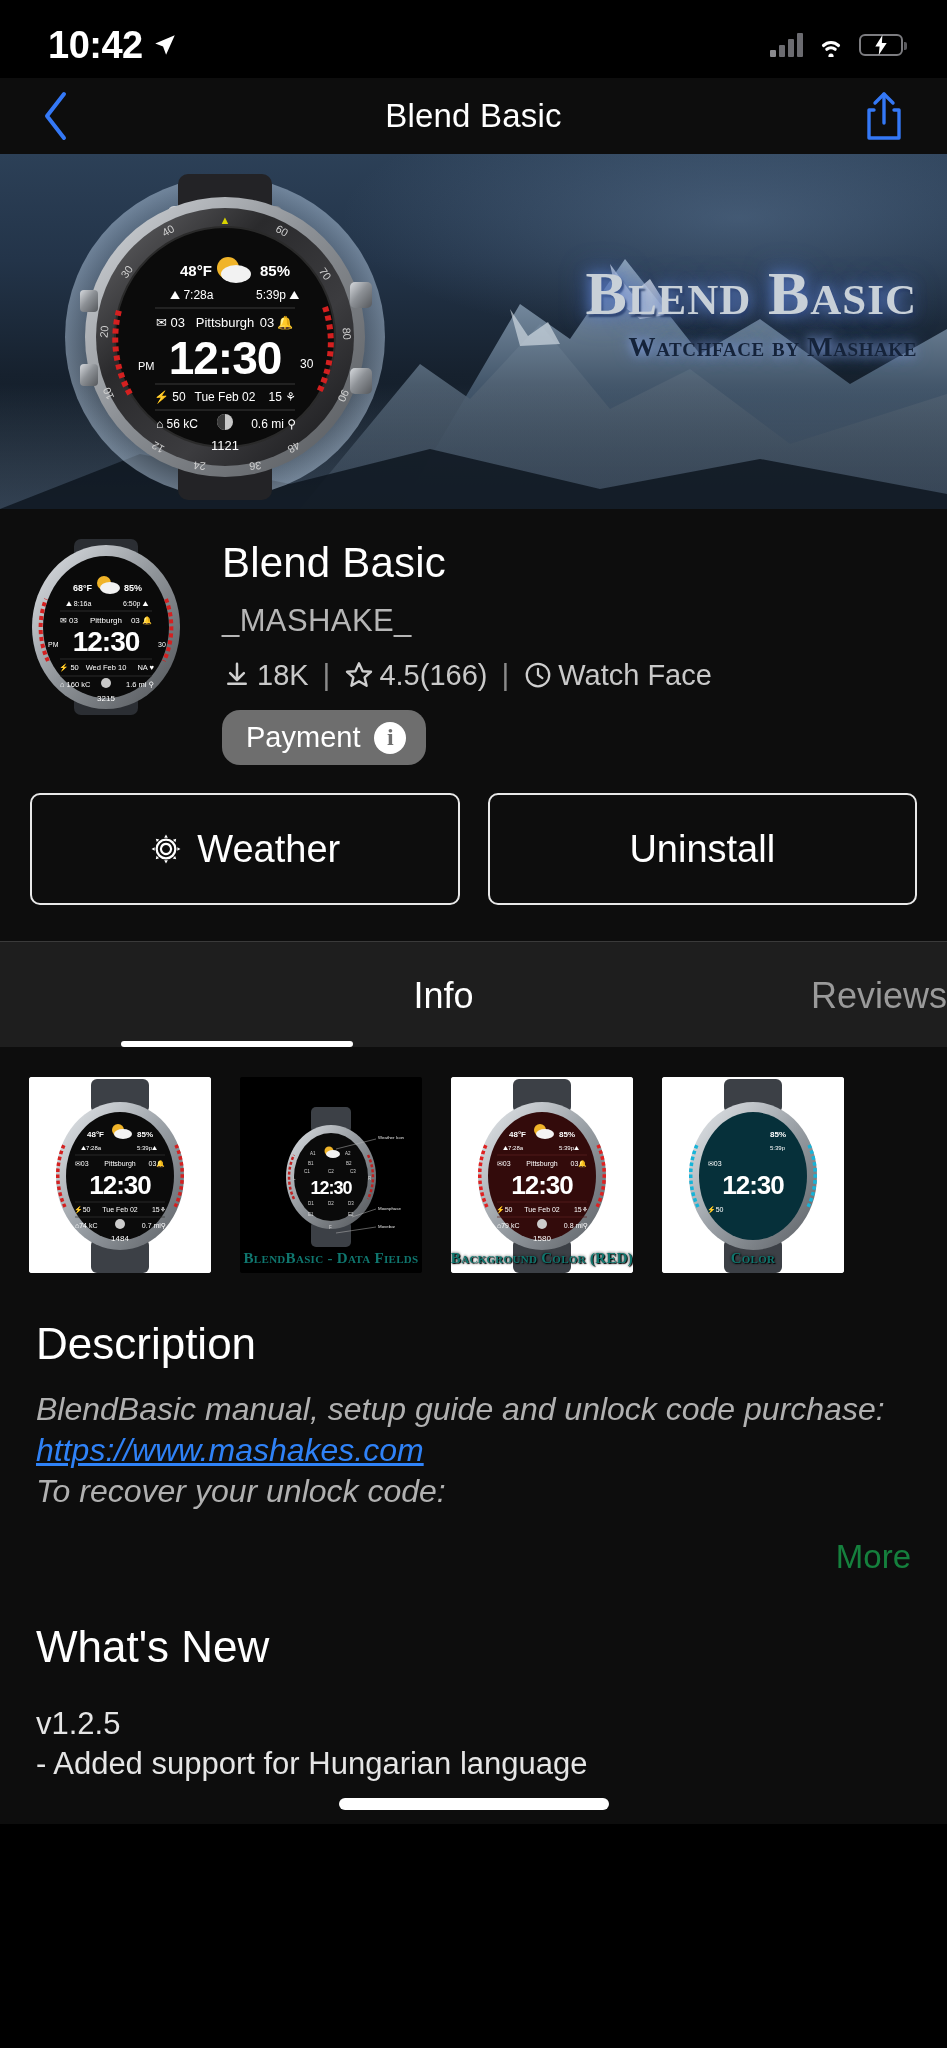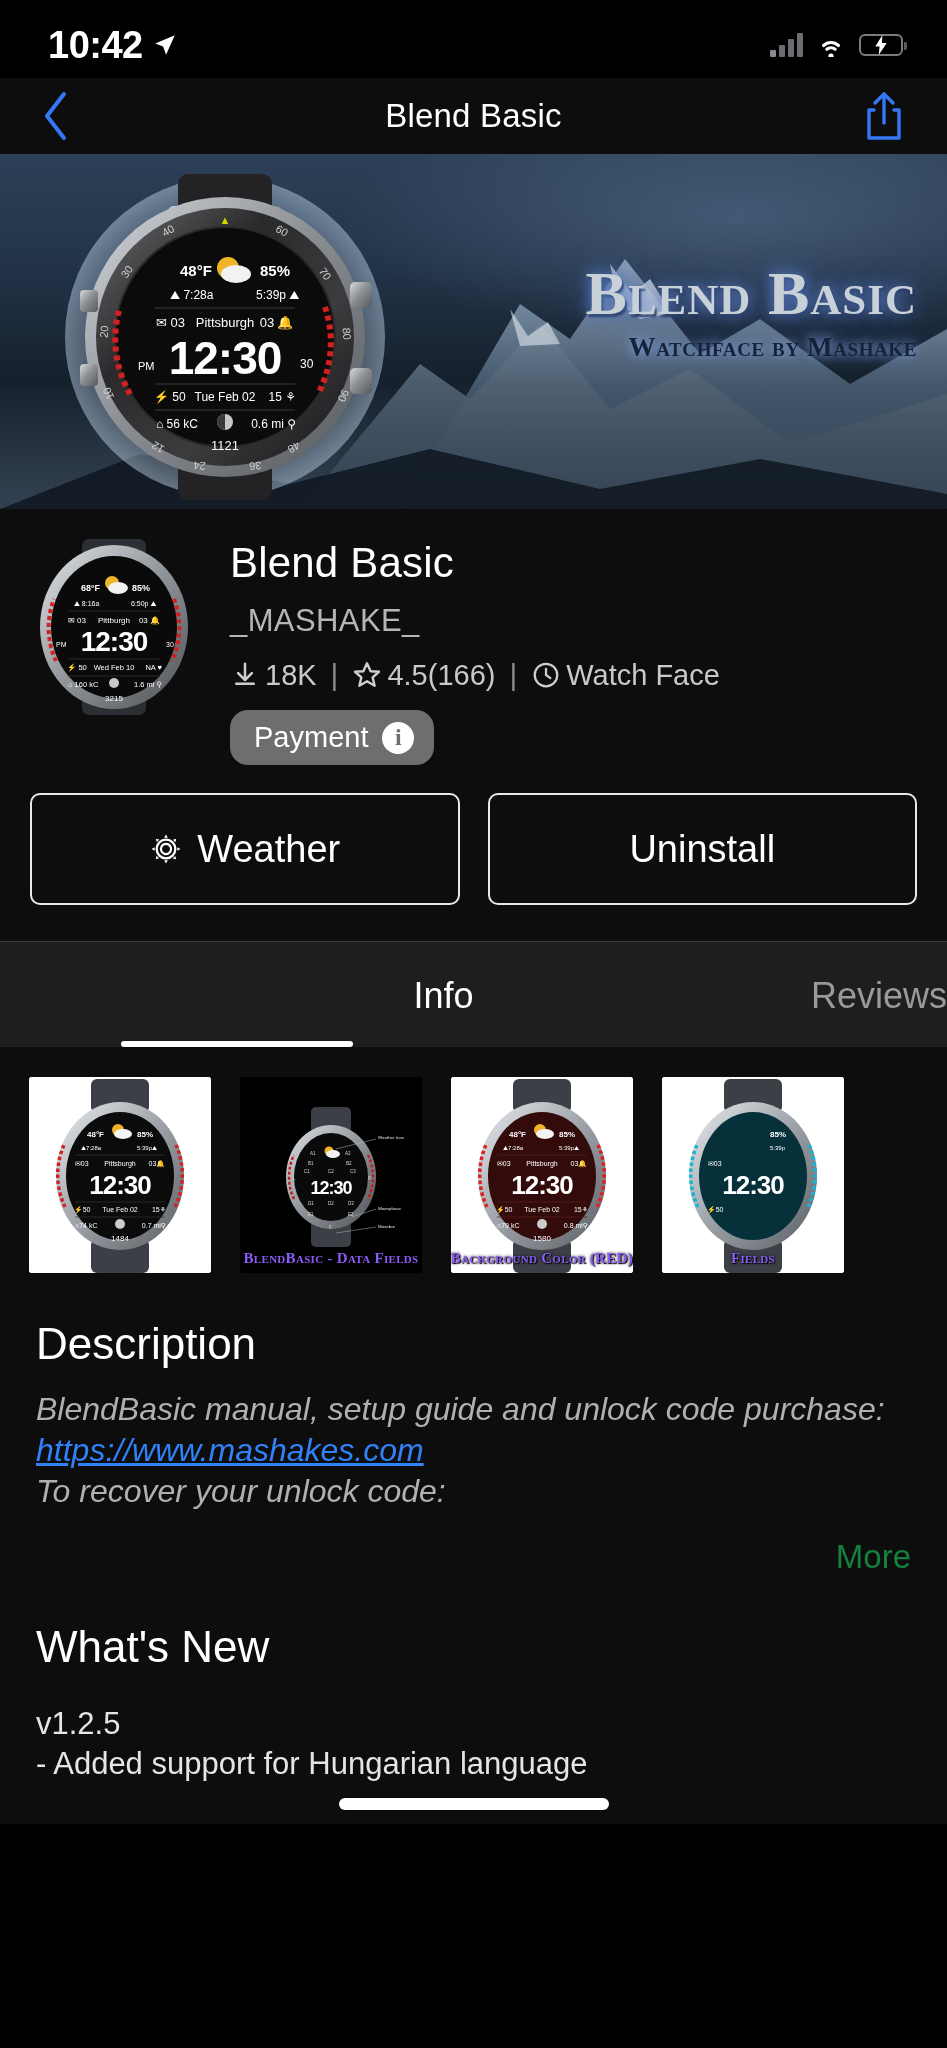--- a/index.html
+++ b/index.html
@@ -69,21 +69,21 @@
   }
   .hero-sub {
     font-family: "Liberation Serif", serif;
     font-size: 27px; font-weight: 700; letter-spacing: 0.6px;
     color: #15233a; font-variant: small-caps; margin-top: 8px;
     text-shadow: 0 0 10px #7e9ad4, 0 0 18px #6886c8;
   }
   .hero-watch { position:absolute; left: 60px; top: 18px; }
 
   
-  .appinfo { display:flex; padding: 22px 30px 0 26px; background:#0d0d0d; }
+  .appinfo { display:flex; padding: 22px 30px 0 18px; background:#0d0d0d; }
   .app-icon { width: 176px; height: 176px; flex: 0 0 176px; margin-top: 8px; }
   .app-meta { padding-left: 28px; padding-top: 8px; flex: 1; }
   .app-name { color:#fff; font-size: 42px; font-weight: 400; letter-spacing: 0.2px; }
   .app-dev { color:#b6b6b6; font-size: 31px; margin-top: 16px; letter-spacing: 0.4px; }
   .app-stats {
     display:flex; align-items:center; color:#c9c9c9; font-size: 29px;
     margin-top: 19px; gap: 7px;
   }
   .app-stats .sep { color:#8a8a8a; padding: 0 7px; font-size:30px; }
   .stat { display:flex; align-items:center; gap: 5px; }
@@ -126,21 +126,21 @@
   .shots-wrap { background:#0d0d0d; padding: 30px 0 0 0; overflow:hidden; }
   .shots { display:flex; gap: 29px; padding-left: 29px; }
   .shot {
     flex: 0 0 182px; height: 196px; border-radius: 3px; overflow:hidden;
     position: relative;
   }
   .shot-cap {
     position:absolute; bottom: 6px; left:50%; transform:translateX(-50%);
     font-family: "Liberation Serif", serif; font-variant: small-caps;
     font-weight: 700; white-space: nowrap;
-    color: #8b5cf6; font-size: 15px; letter-spacing: 0.3px;
+    color: #0f766e; font-size: 15px; letter-spacing: 0.3px;
     text-shadow: 1px 1px 1px #000, 0 0 3px #000;
   }
 
   
   .section { padding: 0 36px; background:#0d0d0d; }
   .sec-title { color:#fff; font-size: 44px; font-weight: 400; margin-top: 46px; }
   .desc-body { margin-top: 20px; font-style: italic; }
   .desc-line { color:#b0b0b0; font-size: 32px; line-height: 1.28; }
   .desc-link { color:#2f82f7; font-size: 32px; line-height: 1.28; display:block; }
   .more-row { text-align: right; padding: 0 36px; margin-top: 26px; }
@@ -576,21 +576,21 @@
           <path d="M 36 130 A 54 64 0 0 1 35 68" stroke="#16b4d8" stroke-width="3.5" fill="none" stroke-dasharray="3.5 2.5"></path>
           <path d="M 147 68 A 54 64 0 0 1 146 130" stroke="#16b4d8" stroke-width="3.5" fill="none" stroke-dasharray="3.5 2.5"></path>
           <g font-family="Liberation Sans, sans-serif" fill="#fff">
             <text x="108" y="60" font-size="8" font-weight="bold">85%</text>
             <text x="108" y="73" font-size="6">5:39p</text>
             <text x="46" y="89" font-size="7">✉03</text>
             <text x="91" y="117" font-size="26" font-weight="bold" text-anchor="middle" letter-spacing="-1">12:30</text>
             <text x="45" y="135" font-size="7">⚡50</text>
           </g>
         </svg>
-        <div class="shot-cap">Fields</div>
+        <div class="shot-cap">Color</div>
       </div>
 
     </div>
   </div>
 
   <div class="section">
     <div class="sec-title">Description</div>
     <div class="desc-body">
       <div class="desc-line">BlendBasic manual, setup guide and unlock code purchase:</div>
       <a class="desc-link" href="#">https://www.mashakes.com</a>

